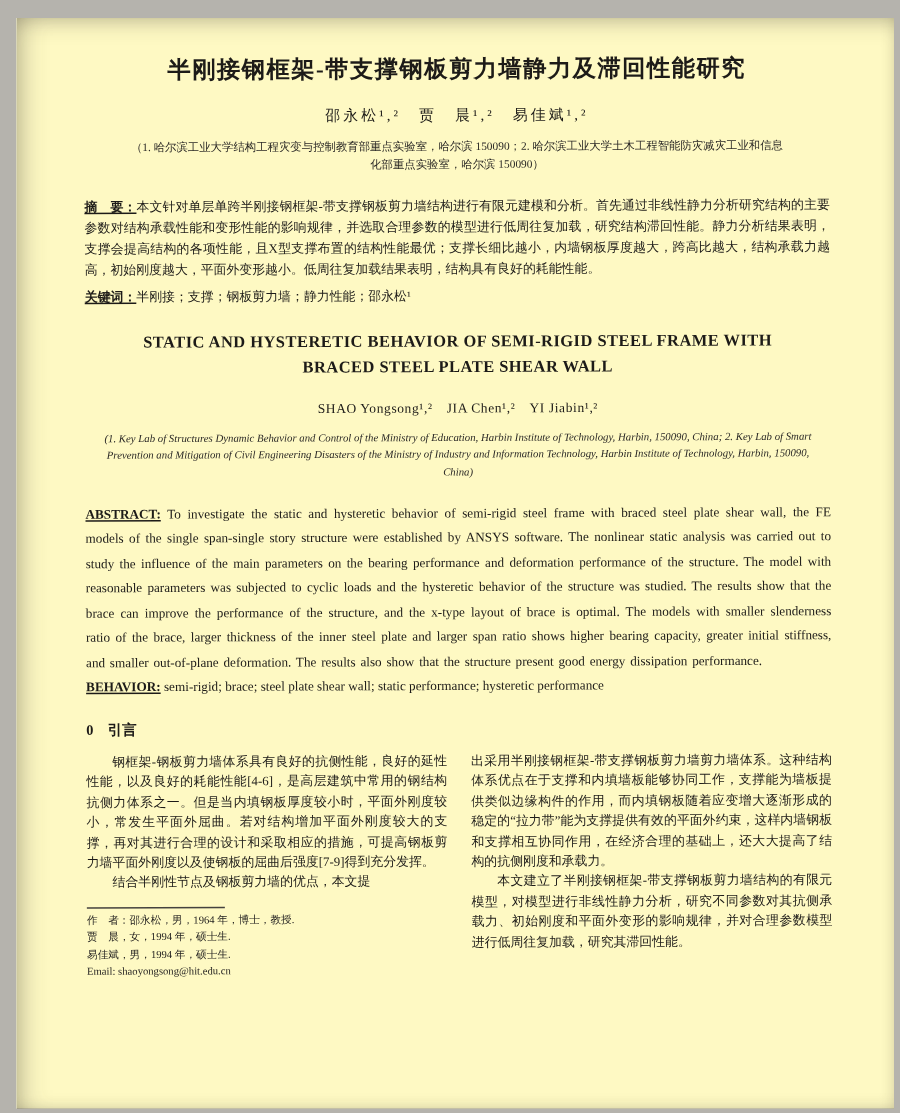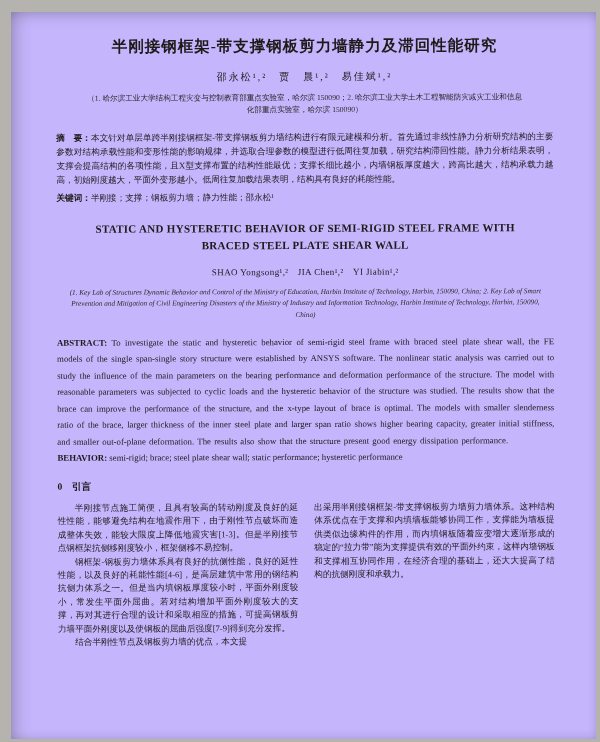--- a/index.html
+++ b/index.html
@@ -4,21 +4,21 @@
 <style>
   * { margin:0; padding:0; box-sizing:border-box; }
   html,body { width:600px; height:742px; overflow:hidden; }
   body {
     background:#b5b3ad;
     font-family:"Liberation Serif","DejaVu Serif",serif;
     color:#1d1b18;
   }
   .page {
     position:absolute; left:11px; top:12px; right:4px; bottom:3px;
-    background:#c4b5fd;
+    background:#fef9c3;
     box-shadow:
       inset 12px 0 20px -12px rgba(60,55,48,.45),
       inset 0 10px 16px -10px rgba(60,55,48,.35),
       inset -4px -4px 10px -6px rgba(60,55,48,.25);
     padding:16px 42px 8px 46px;
   }
   .inner { transform:rotate(-0.2deg); }
 
   .title-zh {
     text-align:center; font-size:15.5px; font-weight:bold;
@@ -28,21 +28,21 @@
     text-align:center; font-size:10px; margin-top:13px; letter-spacing:2px;
   }
   .affil-zh {
     text-align:center; font-size:7.6px; line-height:1.55; margin:8px auto 0;
     width:88%; color:#2b2926;
   }
   .abstract-zh {
     margin-top:14px; font-size:8.6px; line-height:1.66; text-align:justify;
   }
   .kw-zh { margin-top:3px; font-size:8.6px; line-height:1.66; text-align:justify; }
-  .lbl { font-weight:bold; }
+  .lbl { font-weight:bold;text-decoration:underline; }
 
   .title-en {
     margin:16px 28px 0; text-align:center; font-weight:bold;
     font-size:11px; line-height:1.55; letter-spacing:.3px;
   }
   .authors-en { text-align:center; font-size:9px; margin-top:12px; letter-spacing:.4px; }
   .affil-en {
     text-align:center; font-style:italic; font-size:7.2px; line-height:1.6;
     margin:8px 4px 0; color:#2b2926;
   }
@@ -85,25 +85,32 @@
     <div class="affil-en">(1. Key Lab of Structures Dynamic Behavior and Control of the Ministry of Education, Harbin Institute of Technology, Harbin, 150090, China; 2. Key Lab of Smart Prevention and Mitigation of Civil Engineering Disasters of the Ministry of Industry and Information Technology, Harbin Institute of Technology, Harbin, 150090, China)</div>
 
     <p class="abstract-en"><span class="lbl">ABSTRACT:</span> <span>To investigate the static and hysteretic behavior of semi-rigid steel frame with braced steel plate shear wall, the FE models of the single span-single story structure were established by ANSYS software. The nonlinear static analysis was carried out to study the influence of the main parameters on the bearing performance and deformation performance of the structure. The model with reasonable parameters was subjected to cyclic loads and the hysteretic behavior of the structure was studied. The results show that the brace can improve the performance of the structure, and the x-type layout of brace is optimal. The models with smaller slenderness ratio of the brace, larger thickness of the inner steel plate and larger span ratio shows higher bearing capacity, greater initial stiffness, and smaller out-of-plane deformation. The results also show that the structure present good energy dissipation performance.</span></p>
 
     <p class="kw-en"><span class="lbl">BEHAVIOR:</span> <span>semi-rigid; brace; steel plate shear wall; static performance; hysteretic performance</span></p>
 
     <h3 class="sec-heading">0　引言</h3>
 
     <div class="columns">
       <div class="col">
-        <p>半刚接节点施工简便，且具有较高的转动刚度及良好的延性性能，能够避免结构在地震作用下，由于刚性节点破坏而造成整体失效，能较大限度上降低地震灾害[1-3]。但是半刚接节点钢框架抗侧移刚度较小，框架侧移不易控制。</p>
         <p>钢框架-钢板剪力墙体系具有良好的抗侧性能，良好的延性性能，以及良好的耗能性能[4-6]，是高层建筑中常用的钢结构抗侧力体系之一。但是当内填钢板厚度较小时，平面外刚度较小，常发生平面外屈曲。若对结构增加平面外刚度较大的支撑，再对其进行合理的设计和采取相应的措施，可提高钢板剪力墙平面外刚度以及使钢板的屈曲后强度[7-9]得到充分发挥。</p>
         <p>结合半刚性节点及钢板剪力墙的优点，本文提</p>
 
+        <div class="footnote">
+          <div class="footnote-rule"></div>
+          <div>作　者：邵永松，男，1964 年，博士，教授.</div>
+          <div>贾　晨，女，1994 年，硕士生.</div>
+          <div>易佳斌，男，1994 年，硕士生.</div>
+          <div>Email: shaoyongsong@hit.edu.cn</div>
+        </div>
       </div>
 
       <div class="col">
         <p class="noindent">出采用半刚接钢框架-带支撑钢板剪力墙剪力墙体系。这种结构体系优点在于支撑和内填墙板能够协同工作，支撑能为墙板提供类似边缘构件的作用，而内填钢板随着应变增大逐渐形成的稳定的“拉力带”能为支撑提供有效的平面外约束，这样内墙钢板和支撑相互协同作用，在经济合理的基础上，还大大提高了结构的抗侧刚度和承载力。</p>
+        <p>本文建立了半刚接钢框架-带支撑钢板剪力墙结构的有限元模型，对模型进行非线性静力分析，研究不同参数对其抗侧承载力、初始刚度和平面外变形的影响规律，并对合理参数模型进行低周往复加载，研究其滞回性能。</p>
       </div>
     </div>
 
   </div>
 </div>
 
 </body></html>

